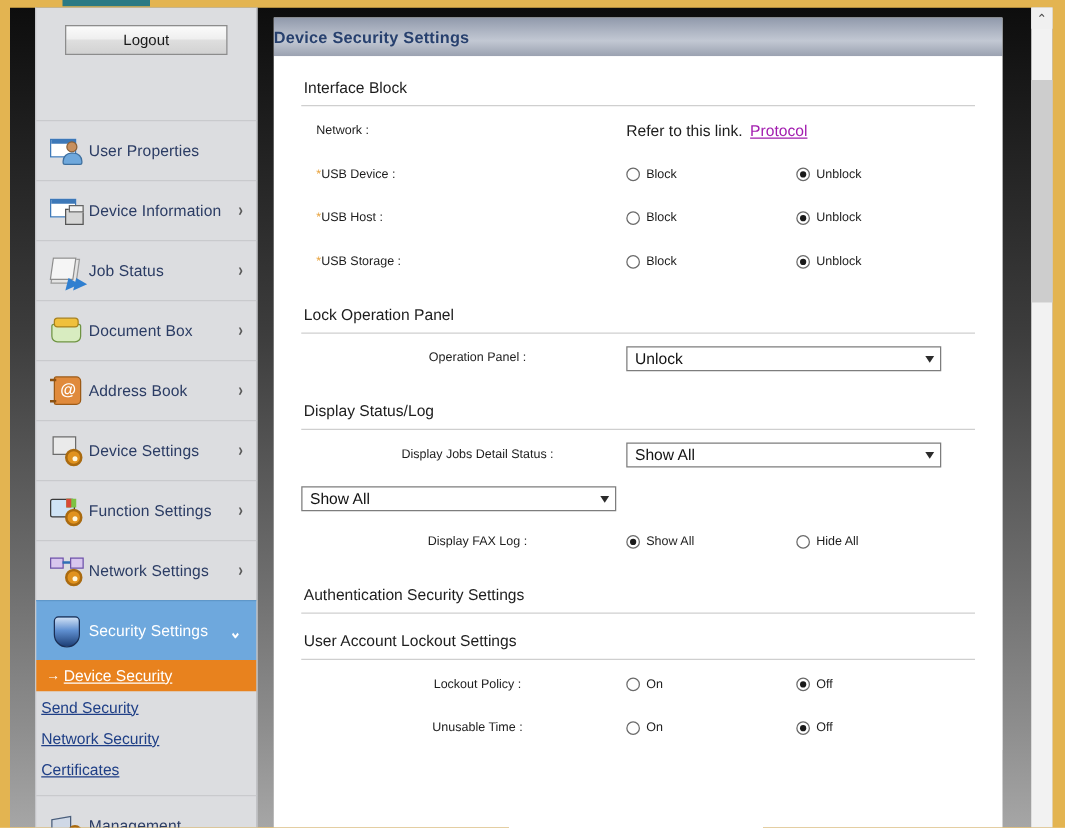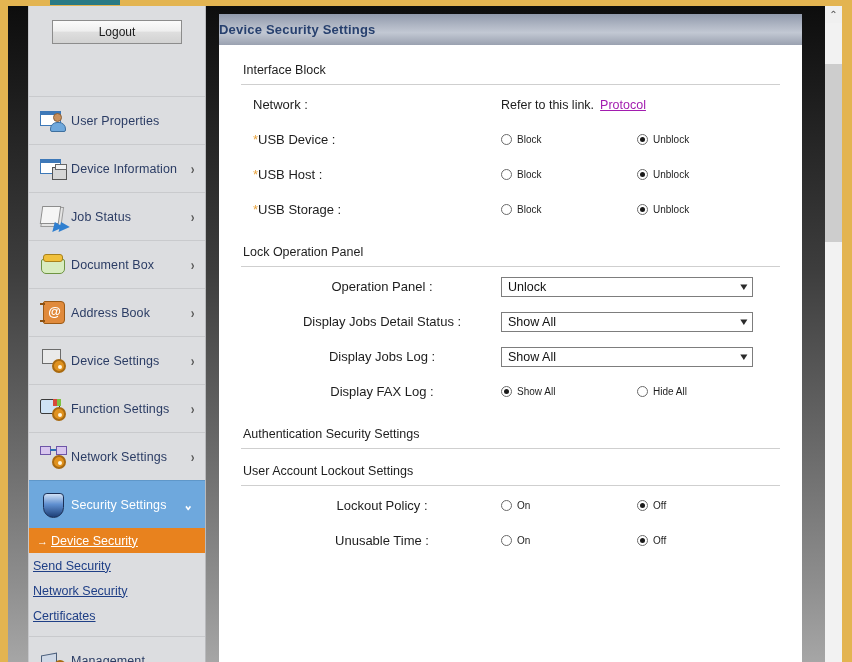--- a/index.html
+++ b/index.html
@@ -102,21 +102,21 @@
   }
   .panel-body { padding:0 22px 0 22px; background:#fff; }
 
   .sec-hdr {
     font-size:12.5px; color:#1d1d1d; padding:18px 0 7px 2px;
     border-bottom:1px solid #cfcfcf; margin-bottom:2px;
   }
   .sec-hdr.sub { padding-top:13px; }
 
   .row { display:flex; align-items:center; min-height:35px; }
-  .row .lab { width:260px; flex:0 0 260px; font-size:13px; color:#1d1d1d; padding-left:12px; }
+  .row .lab { width:260px; flex:0 0 260px; font-size:10px; color:#1d1d1d; padding-left:12px; }
   .row .lab.indent { padding-left:22px;text-align:center; }
   .row .val { flex:1 1 auto; display:flex; align-items:center; font-size:12.5px; color:#1d1d1d; }
 
   .star { color:#e8a33d; }
 
   .link { color:#a21caf; text-decoration:underline; margin-left:6px; }
 
   .radio-opt { display:flex; align-items:flex-end; font-size:10px; color:#1d1d1d; }
   .radio-opt.c1 { width:136px; flex:0 0 136px; }
   .radio {
@@ -332,33 +332,33 @@
       <div class="row">
         <div class="lab indent">Operation Panel :</div>
         <div class="val">
           <div class="sel-box">
             <span>Unlock</span>
             <span class="sel-arrow">▾</span>
           </div>
         </div>
       </div>
 
+      <div class="sec-hdr">Display Status/Log</div>
 
       <div class="row">
         <div class="lab indent">Display Jobs Detail Status :</div>
         <div class="val">
           <div class="sel-box">
             <span>Show All</span>
             <span class="sel-arrow">▾</span>
           </div>
         </div>
       </div>
 
       <div class="row">
-        <div class="lab indent">Display Jobs Log :</div>
         <div class="val">
           <div class="sel-box">
             <span>Show All</span>
             <span class="sel-arrow">▾</span>
           </div>
         </div>
       </div>
 
       <div class="row">
         <div class="lab indent">Display FAX Log :</div>

